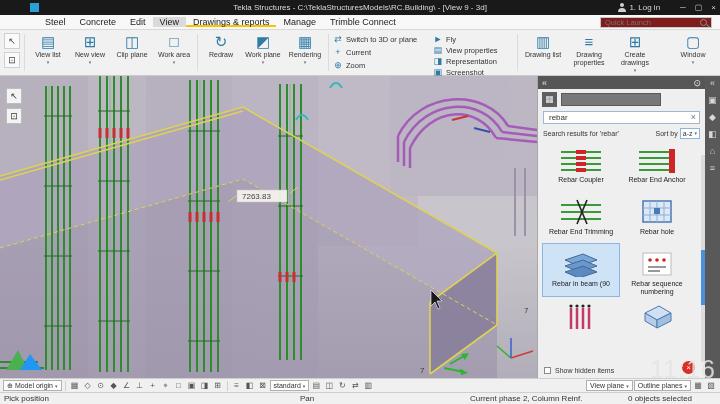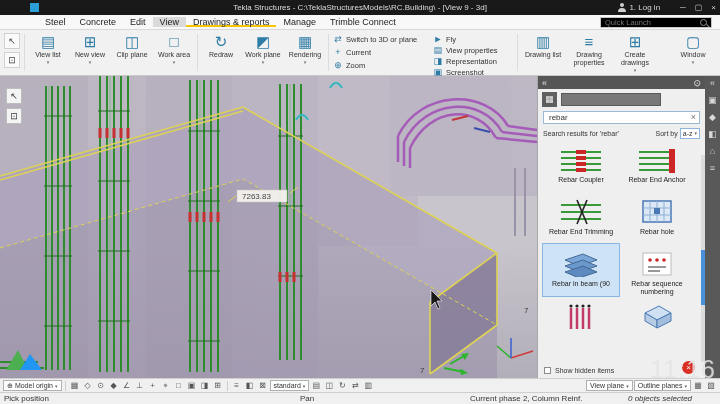--- a/index.html
+++ b/index.html
@@ -16,21 +16,21 @@
   .person::before{content:"";position:absolute;left:2.5px;top:0;width:4px;height:4px;border-radius:50%;background:#cfcfcf;}
   .person::after{content:"";position:absolute;left:.5px;top:4.5px;width:8px;height:4px;border-radius:4px 4px 0 0;background:#cfcfcf;}
   .wctl{display:flex;gap:9px;font-size:8px;color:#cfcfcf;}
   .wctl span{cursor:default;}
 
   
   .menubar{position:absolute;top:15px;left:0;width:720px;height:15px;background:#f8f8f8;border-bottom:1px solid #d8d8d8;display:flex;align-items:center;padding-left:38px;}
   .mitem{display:flex;align-items:center;padding:0 7px;font-size:9px;color:#222;}
   .mitem.active{background:#dadada;}
   .mitem.underl{box-shadow:inset 0 -2px 0 #f6c500;}
-  .qlaunch{position:absolute;right:8px;top:2px;width:112px;height:11px;background:#000000;border:1px solid #c6c6c6;display:flex;align-items:center;padding:0 2px;}
+  .qlaunch{position:absolute;right:8px;top:2px;width:112px;height:11px;background:#7f1d1d;border:1px solid #c6c6c6;display:flex;align-items:center;padding:0 2px;}
   .qlaunch input{flex:1;border:none;background:transparent;font-size:7.5px;color:#999;outline:none;min-width:0;}
   .mag{width:10px;height:10px;position:relative;display:inline-block;flex:none;}
   .mag::before{content:"";position:absolute;left:1px;top:1px;width:5px;height:5px;border:1px solid #8a8a8a;border-radius:50%;}
   .mag::after{content:"";position:absolute;left:6.5px;top:7px;width:3.5px;height:1.2px;background:#8a8a8a;transform:rotate(45deg);}
 
   
   .ribbon{position:absolute;top:30px;left:0;width:720px;height:46px;background:#f1f1f1;border-bottom:1px solid #c9c9c9;display:flex;align-items:stretch;padding:1px 4px 1px 2px;}
   .minicol{display:flex;flex-direction:column;gap:3px;padding:2px 2px;}
   .minibtn{width:16px;height:16px;border:1px solid #d0d0d0;background:#fafafa;display:flex;align-items:center;justify-content:center;font-size:9px;color:#444;}
   .vsep{width:1px;background:#dcdcdc;margin:3px 2px;}
@@ -524,21 +524,21 @@
       <span class="car">▾</span>
     </span>
     <span class="bicon">▦</span>
     <span class="bicon">▧</span>
   </div>
 
   <div class="statusbar">
     <span style="left:4px;text-align:center;">Pick position</span>
     <span style="left:300px;">Pan</span>
     <span style="left:470px;">Current phase 2, Column Reinf.</span>
-    <span style="left:628px;font-style:italic;">0 objects selected</span>
+    <span style="left:628px;">0 objects selected</span>
   </div>
 
   <div class="timer">11:16</div>
   <div class="wlogo">
     <svg width="40" height="26">
       <polygon points="2,24 14,4 24,24" fill="#4caf50"></polygon>
       <polygon points="16,24 26,8 38,24" fill="#2196f3"></polygon>
     </svg>
     <span class="wtxt">CIVILAX</span>
   </div>

